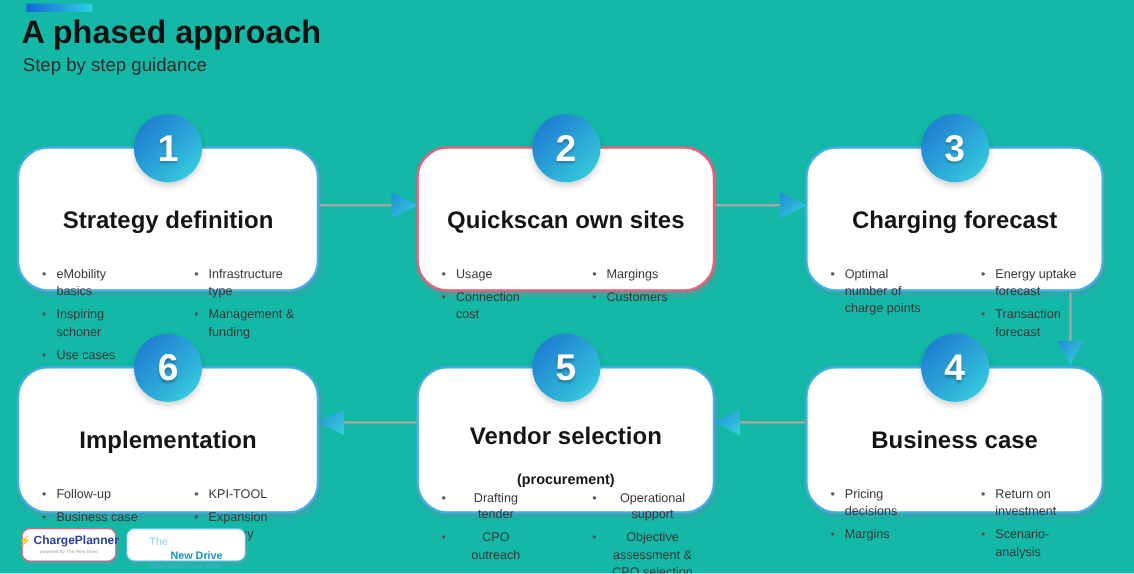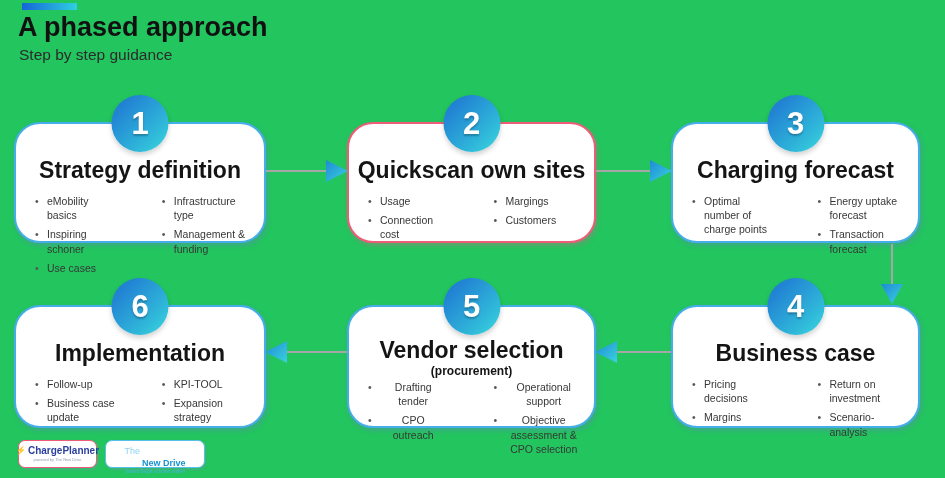--- a/index.html
+++ b/index.html
@@ -1,16 +1,16 @@
 <!DOCTYPE html>
 <html><head>
 <meta charset="utf-8">
 <style>
   html,body{margin:0;padding:0;background:#fff;}
-  .canvas{position:relative;width:945px;height:478px;background:#22c55e;
+  .canvas{position:relative;width:945px;height:478px;background:#14b8a6;
           font-family:"Liberation Sans",sans-serif;overflow:hidden;}
 
   
   .accent-bar{position:absolute;left:22px;top:3px;width:55px;height:7px;
               background:linear-gradient(90deg,#1565d8,#2fd0e0);}
   .page-title{position:absolute;left:18px;top:12px;margin:0;
               font-size:27px;font-weight:bold;color:#111;letter-spacing:0;}
   .page-subtitle{position:absolute;left:19px;top:46px;margin:0;
                  font-size:15.5px;color:#2b2b2b;}
 
@@ -27,21 +27,21 @@
   .pos6{left:14px;top:305px;width:252px;height:123px;}
 
   .badge{position:absolute;left:50%;top:-29px;transform:translateX(-50%);
          width:57px;height:57px;border-radius:50%;
          background:linear-gradient(135deg,#1e75d2 5%,#2fb6d9 70%,#3bd9de 100%);
          box-shadow:0 3px 5px rgba(0,0,0,.18);
          display:flex;align-items:center;justify-content:center;}
   .badge span{color:#fff;font-size:31px;font-weight:bold;
               text-shadow:0 2px 2px rgba(0,0,0,.25);}
 
-  .step-title{margin:0;padding-top:33px;font-size:23px;font-weight:bold;color:#141414;}
+  .step-title{margin:16px;padding-top:33px;font-size:20px;font-weight:bold;color:#141414;}
   .pos5 .step-title{padding-top:30px;}
   .step-subtitle{font-size:12px;font-weight:bold;color:#141414;margin-top:0px;}
 
   .cols{display:flex;text-align:left;padding:10px 12px 0 18px;gap:46px;}
   .pos5 .cols{padding-top:2px;text-align:center;}
   ul.col{list-style:none;margin:0;padding:0;font-size:10.5px;color:#373737;}
   ul.col.left{width:47%;}
   ul.col.right{width:53%;}
   ul.col li{position:relative;padding-left:13px;margin-bottom:5px;line-height:1.35;}
   ul.col li::before{content:"\2022";position:absolute;left:1px;top:0;color:#555;}

